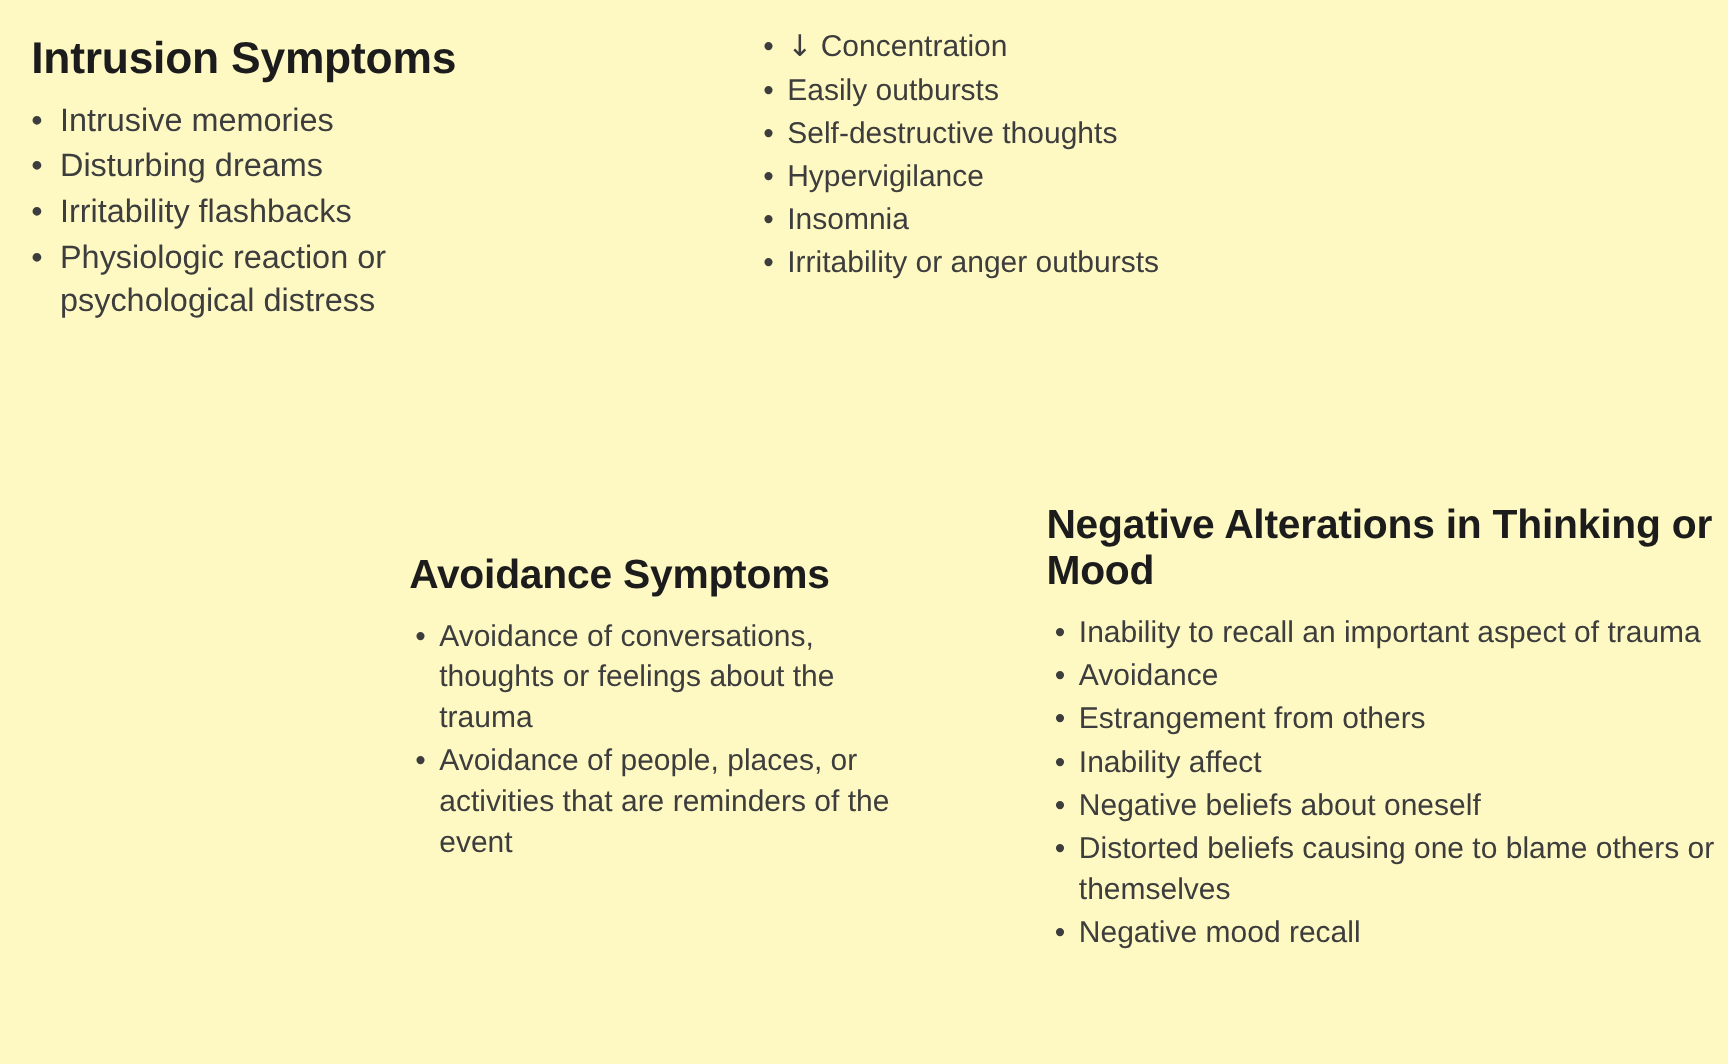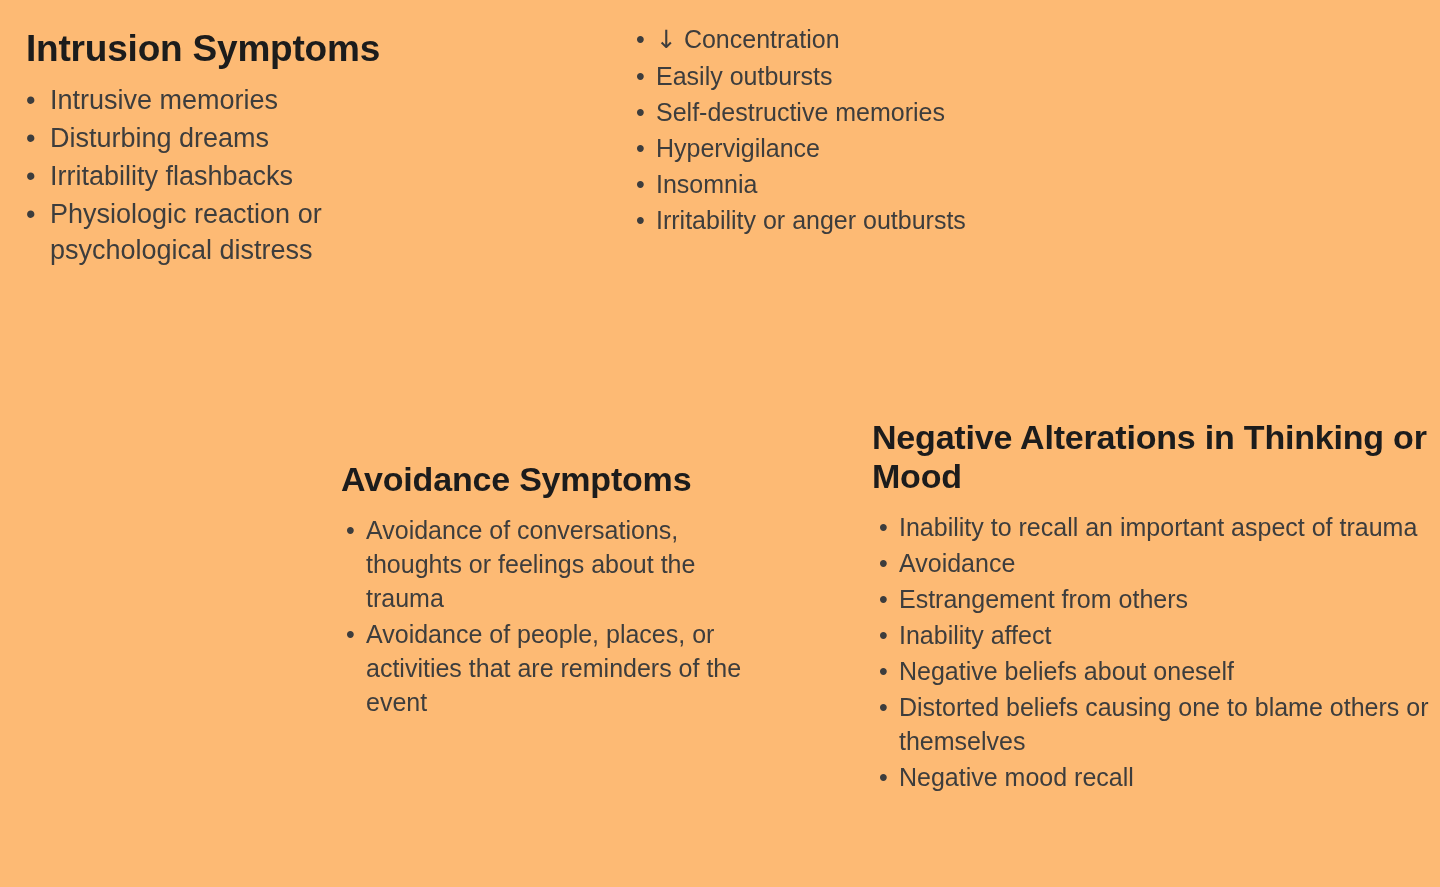--- a/index.html
+++ b/index.html
@@ -13,21 +13,21 @@
     height: 887px;
     position: relative;
     overflow: hidden;
     font-family: "Liberation Sans", "DejaVu Sans", sans-serif;
     -webkit-font-smoothing: antialiased;
   }
 
   .slide {
     position: absolute;
     inset: 0;
-    background: #fdba74;
+    background: #fef9c3;
     padding-left: 34px;
   }
 
   .block {
     position: absolute;
   }
 
   .block-heading {
     font-weight: bold;
     color: #1c1c1c;
@@ -142,21 +142,21 @@
         <li class="bullet-item"><span class="dot">•</span><span>Disturbing dreams</span></li>
         <li class="bullet-item"><span class="dot">•</span><span>Irritability flashbacks</span></li>
         <li class="bullet-item"><span class="dot">•</span><span>Physiologic reaction or psychological distress</span></li>
       </ul>
   </section>
 
   <section class="block" id="block-hyperarousal">
     <ul class="bullet-list">
         <li class="bullet-item"><span class="dot">•</span><span><span class="arrow-glyph">↓</span> Concentration</span></li>
         <li class="bullet-item"><span class="dot">•</span><span>Easily outbursts</span></li>
-        <li class="bullet-item"><span class="dot">•</span><span>Self-destructive memories</span></li>
+        <li class="bullet-item"><span class="dot">•</span><span>Self-destructive thoughts</span></li>
         <li class="bullet-item"><span class="dot">•</span><span>Hypervigilance</span></li>
         <li class="bullet-item"><span class="dot">•</span><span>Insomnia</span></li>
         <li class="bullet-item"><span class="dot">•</span><span>Irritability or anger outbursts</span></li>
       </ul>
   </section>
 
   <section class="block" id="block-avoidance">
     <h2 class="block-heading">Avoidance Symptoms</h2>
     <ul class="bullet-list">
         <li class="bullet-item"><span class="dot">•</span><span>Avoidance of conversations, thoughts or feelings about the trauma</span></li>

